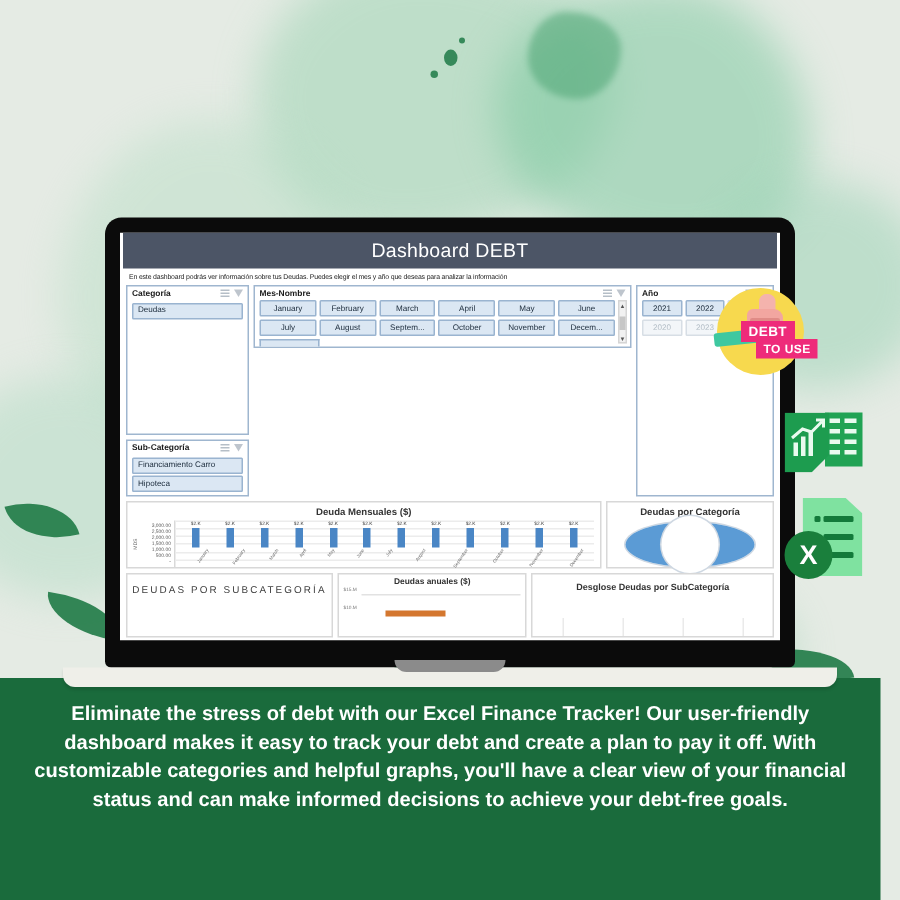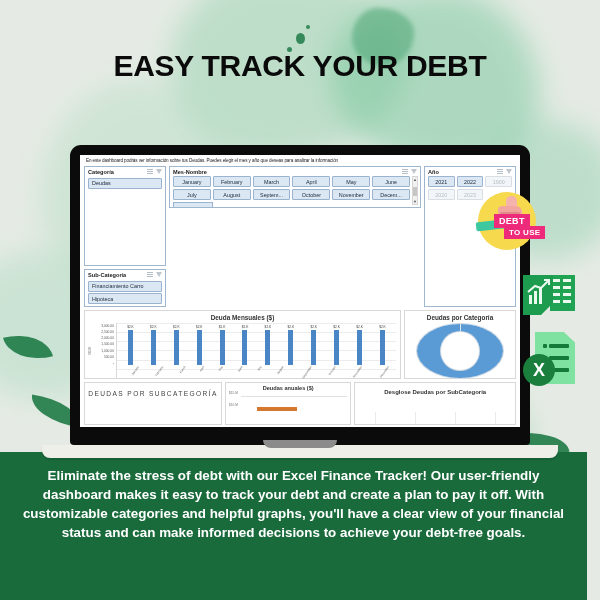--- a/index.html
+++ b/index.html
@@ -182,29 +182,29 @@
   <div class="blob b5"></div>
   <div class="blob b6"></div>
   <div class="blob b7"></div>
   <div class="gearblob"></div>
   <div class="spot s1"></div>
   <div class="spot s2"></div>
   <div class="spot s3"></div>
 </div>
 
 <div class="title-block">
-  <div class="l2line">EASY TRACK YOUR DEBT</div>
 </div>
 
 <div class="laptop">
   <div class="lid">
     <div class="screen">
 
       <div class="dash">
 
+        <div class="dash-header">Dashboard DEBT</div>
         <div class="dash-sub">En este dashboard podrás ver información sobre tus Deudas. Puedes elegir el mes y año que deseas para analizar la información</div>
 
         <div class="row-top">
 
           <div class="cat-col">
             <div class="slicer cat-slicer">
               <div class="slicer-hd">
                 <span>Categoría</span>
                 <span class="sl-icons">
                   <i class="ic ic-multi"></i>

